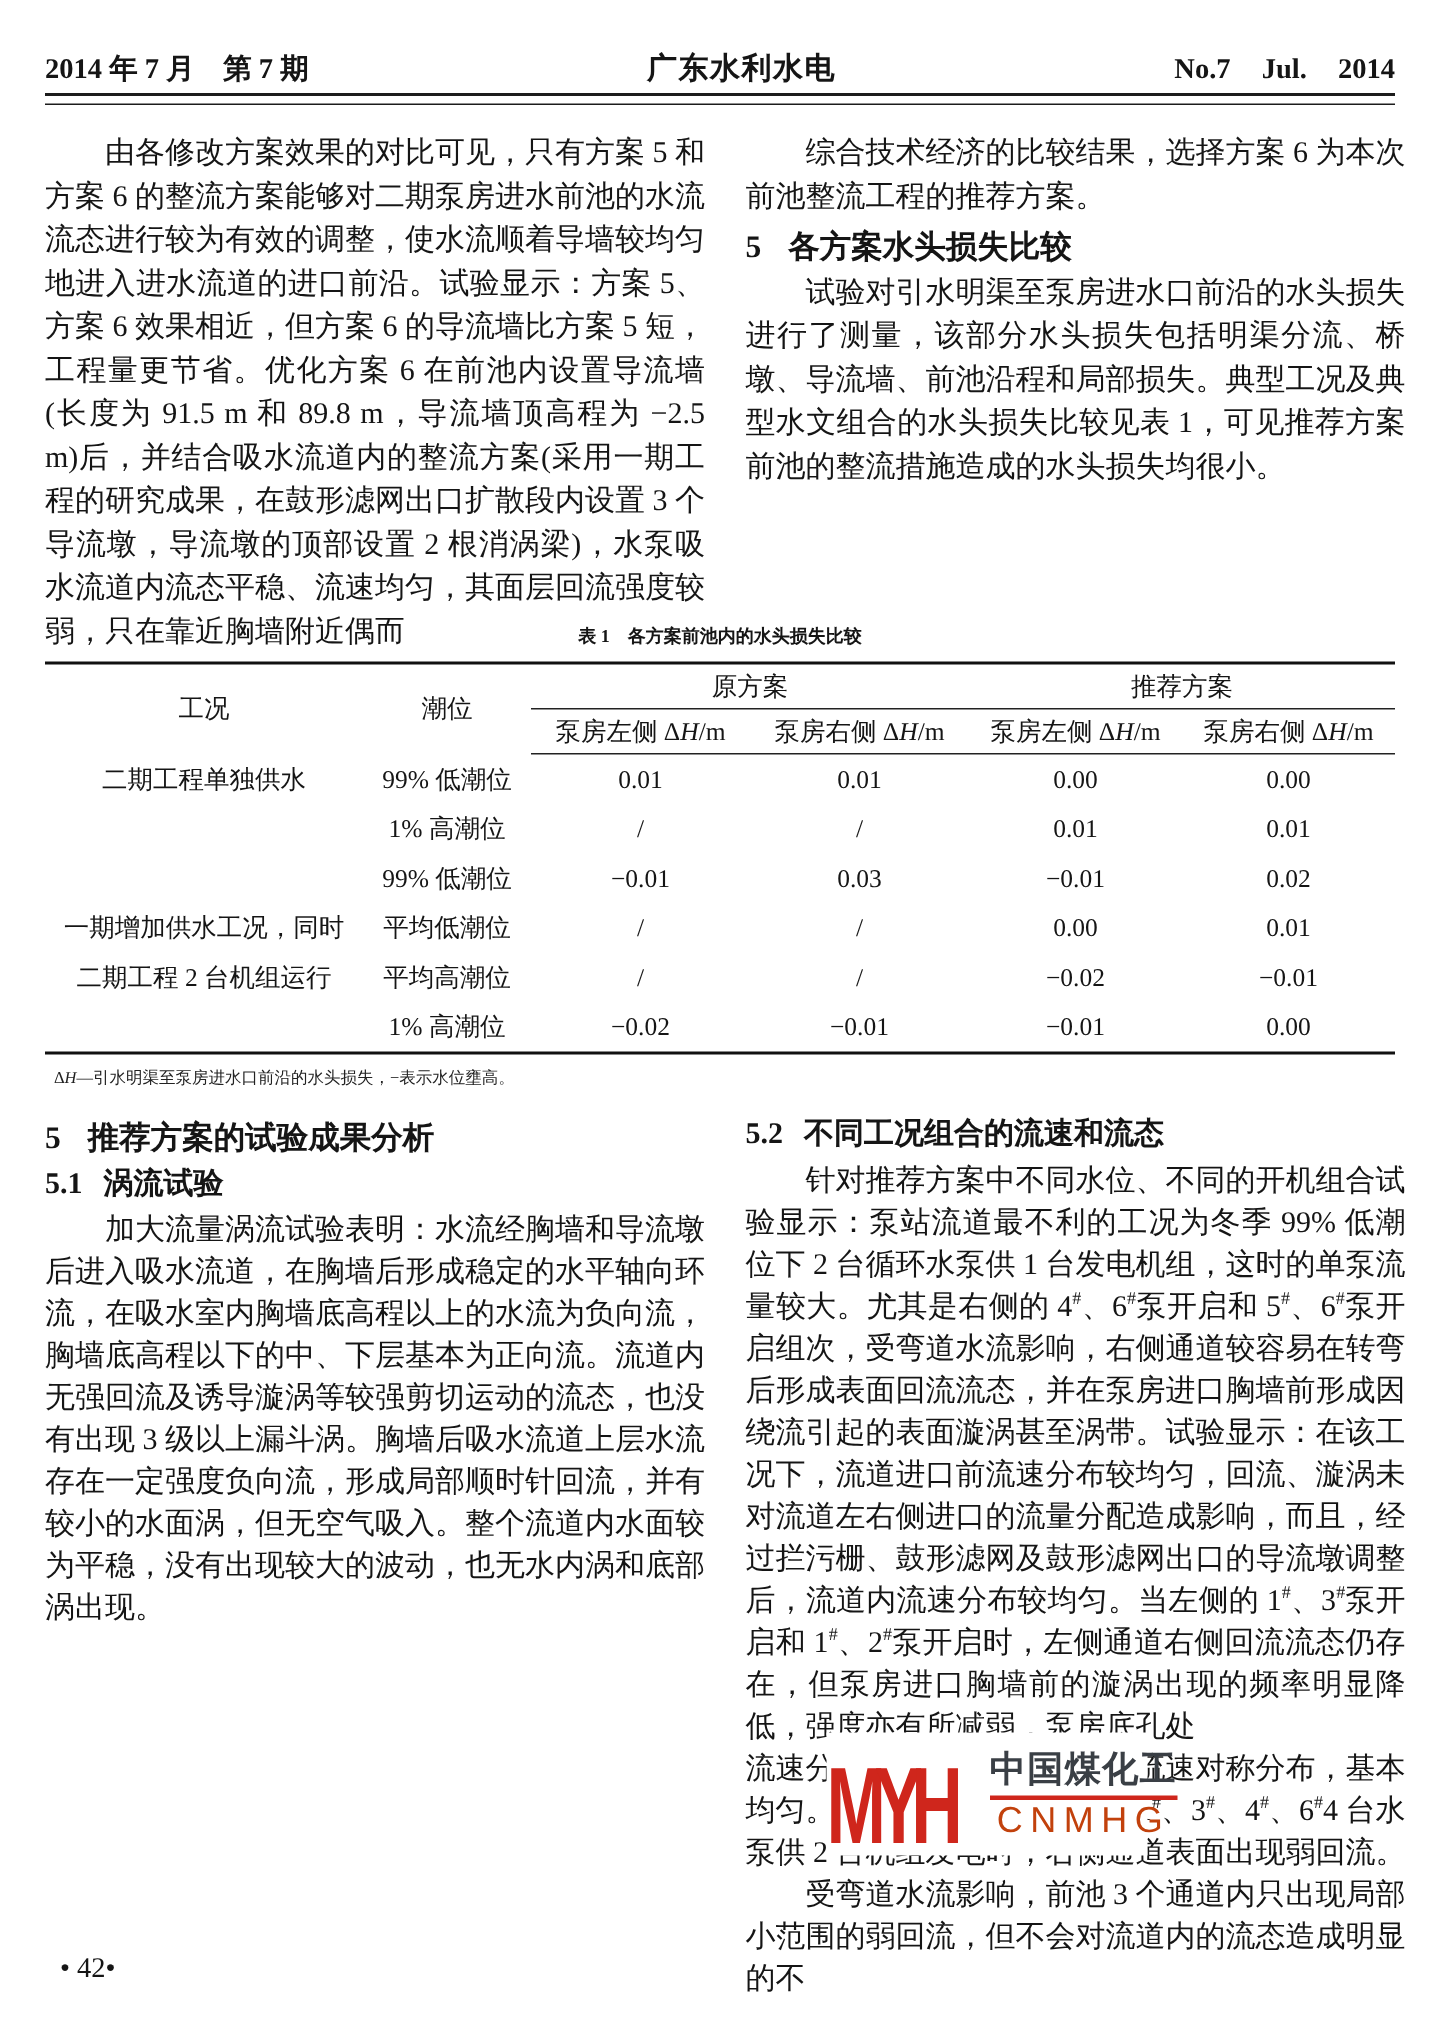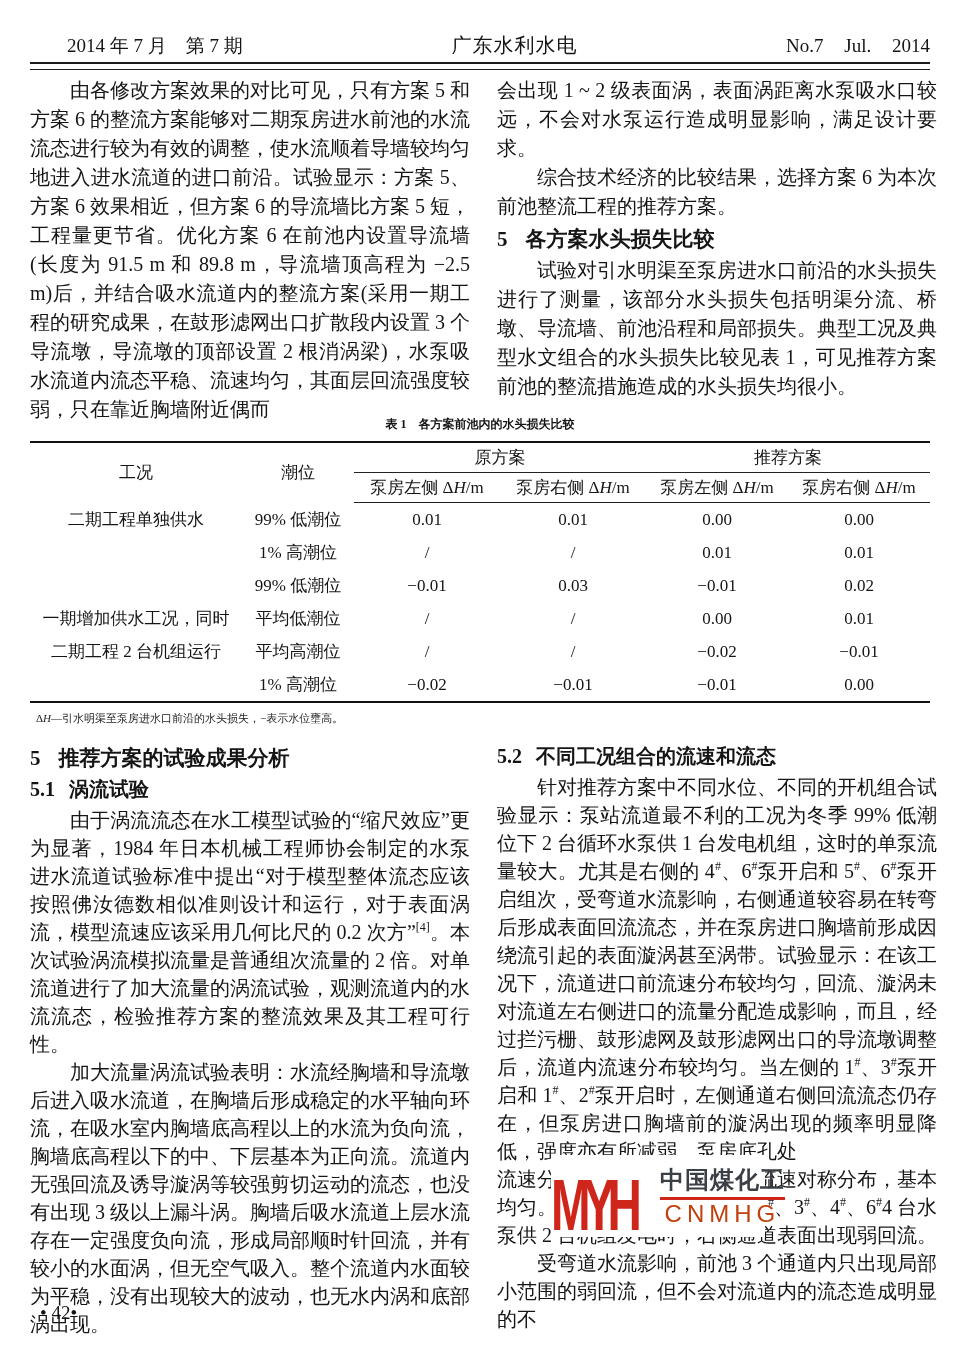--- a/index.html
+++ b/index.html
@@ -1,30 +1,30 @@
 <!DOCTYPE html>
 <html><head>
 <meta charset="utf-8">
 <style>
   html,body{margin:0;padding:0;background:#e8e8e8;}
   .page{position:relative;width:960px;height:1348px;background:#ffffff;margin:0 auto;
         font-family:"Liberation Serif","DejaVu Serif",serif;color:#151515;overflow:hidden;}
 
   
   .phead{position:absolute;top:32px;left:30px;right:30px;display:flex;
-         justify-content:space-between;align-items:baseline;font-weight:normal;font-size:19px;margin-left:37px;}
+         justify-content:space-between;align-items:baseline;font-weight:bold;font-size:19px;}
   .phead .center{font-size:20px;letter-spacing:1px;}
   .phead .right span{margin-left:16px;}
   .phead .right span:first-child{margin-left:0;}
   .hr-double{position:absolute;top:62px;left:30px;right:30px;height:5px;
              border-top:2.5px solid #1c1c1c;border-bottom:1.5px solid #1c1c1c;}
 
   
   .band{position:absolute;left:30px;right:30px;display:flex;gap:27px;}
-  .band-top{top:76px;}
+  .band-top{top:88px;}
   .band-bottom{top:740px;}
   .col{width:440px;flex:0 0 440px;}
   .p{font-size:20px;line-height:29px;text-align:justify;}
   .band-bottom .p{line-height:28px;}
   .ind{text-indent:2em;}
   sup{font-size:12px;vertical-align:super;line-height:0;}
   .h1{font-size:21px;font-weight:bold;line-height:30px;margin:3px 0 2px;}
   .h1 .num{margin-right:18px;}
   .h2{font-size:20px;font-weight:bold;line-height:29px;margin:2px 0;}
   .h2 .num{margin-right:14px;text-align:right;}
@@ -72,21 +72,20 @@
       <span>2014</span>
     </div>
   </div>
   <div class="hr-double"></div>
 
   <div class="band band-top">
     <div class="col">
       <div class="p ind">由各修改方案效果的对比可见，只有方案 5 和方案 6 的整流方案能够对二期泵房进水前池的水流流态进行较为有效的调整，使水流顺着导墙较均匀地进入进水流道的进口前沿。试验显示：方案 5、方案 6 效果相近，但方案 6 的导流墙比方案 5 短，工程量更节省。优化方案 6 在前池内设置导流墙(长度为 91.5 m 和 89.8 m，导流墙顶高程为 −2.5 m)后，并结合吸水流道内的整流方案(采用一期工程的研究成果，在鼓形滤网出口扩散段内设置 3 个导流墩，导流墩的顶部设置 2 根消涡梁)，水泵吸水流道内流态平稳、流速均匀，其面层回流强度较弱，只在靠近胸墙附近偶而</div>
     </div>
     <div class="col">
-      <div class="p">会出现 1 ~ 2 级表面涡，表面涡距离水泵吸水口较远，不会对水泵运行造成明显影响，满足设计要求。</div>
       <div class="p ind">综合技术经济的比较结果，选择方案 6 为本次前池整流工程的推荐方案。</div>
       <div class="h1">
         <span class="num">5</span><span>各方案水头损失比较</span>
       </div>
       <div class="p ind">试验对引水明渠至泵房进水口前沿的水头损失进行了测量，该部分水头损失包括明渠分流、桥墩、导流墙、前池沿程和局部损失。典型工况及典型水文组合的水头损失比较见表 1，可见推荐方案前池的整流措施造成的水头损失均很小。</div>
     </div>
   </div>
 
   <div class="band-table">
     <div class="tbl-title">表 1　各方案前池内的水头损失比较</div>
@@ -168,21 +167,20 @@
   </div>
 
   <div class="band band-bottom">
     <div class="col">
       <div class="h1">
         <span class="num">5</span><span>推荐方案的试验成果分析</span>
       </div>
       <div class="h2">
         <span class="num">5.1</span><span>涡流试验</span>
       </div>
-      <div class="p ind"><span>由于涡流流态在水工模型试验的“缩尺效应”更为显著，1984 年日本机械工程师协会制定的水泵进水流道试验标准中提出“对于模型整体流态应该按照佛汝德数相似准则设计和运行，对于表面涡流，模型流速应该采用几何比尺的 0.2 次方”</span><sup>[4]</sup><span>。本次试验涡流模拟流量是普通组次流量的 2 倍。对单流道进行了加大流量的涡流试验，观测流道内的水流流态，检验推荐方案的整流效果及其工程可行性。</span></div>
       <div class="p ind">加大流量涡流试验表明：水流经胸墙和导流墩后进入吸水流道，在胸墙后形成稳定的水平轴向环流，在吸水室内胸墙底高程以上的水流为负向流，胸墙底高程以下的中、下层基本为正向流。流道内无强回流及诱导漩涡等较强剪切运动的流态，也没有出现 3 级以上漏斗涡。胸墙后吸水流道上层水流存在一定强度负向流，形成局部顺时针回流，并有较小的水面涡，但无空气吸入。整个流道内水面较为平稳，没有出现较大的波动，也无水内涡和底部涡出现。</div>
     </div>
 
     <div class="col">
       <div class="h2">
         <span class="num">5.2</span><span>不同工况组合的流速和流态</span>
       </div>
       <div class="p ind"><span>针对推荐方案中不同水位、不同的开机组合试验显示：泵站流道最不利的工况为冬季 99% 低潮位下 2 台循环水泵供 1 台发电机组，这时的单泵流量较大。尤其是右侧的 4</span><sup>#</sup><span>、6</span><sup>#</sup><span>泵开启和 5</span><sup>#</sup><span>、6</span><sup>#</sup><span>泵开启组次，受弯道水流影响，右侧通道较容易在转弯后形成表面回流流态，并在泵房进口胸墙前形成因绕流引起的表面漩涡甚至涡带。试验显示：在该工况下，流道进口前流速分布较均匀，回流、漩涡未对流道左右侧进口的流量分配造成影响，而且，经过拦污栅、鼓形滤网及鼓形滤网出口的导流墩调整后，流道内流速分布较均匀。当左侧的 1</span><sup>#</sup><span>、3</span><sup>#</sup><span>泵开启和 1</span><sup>#</sup><span>、2</span><sup>#</sup><span>泵开启时，左侧通道右侧回流流态仍存在，但泵房进口胸墙前的漩涡出现的频率明显降低，强度亦有所减弱，泵房底孔处</span></div>
 
       <div class="wm-zone">

